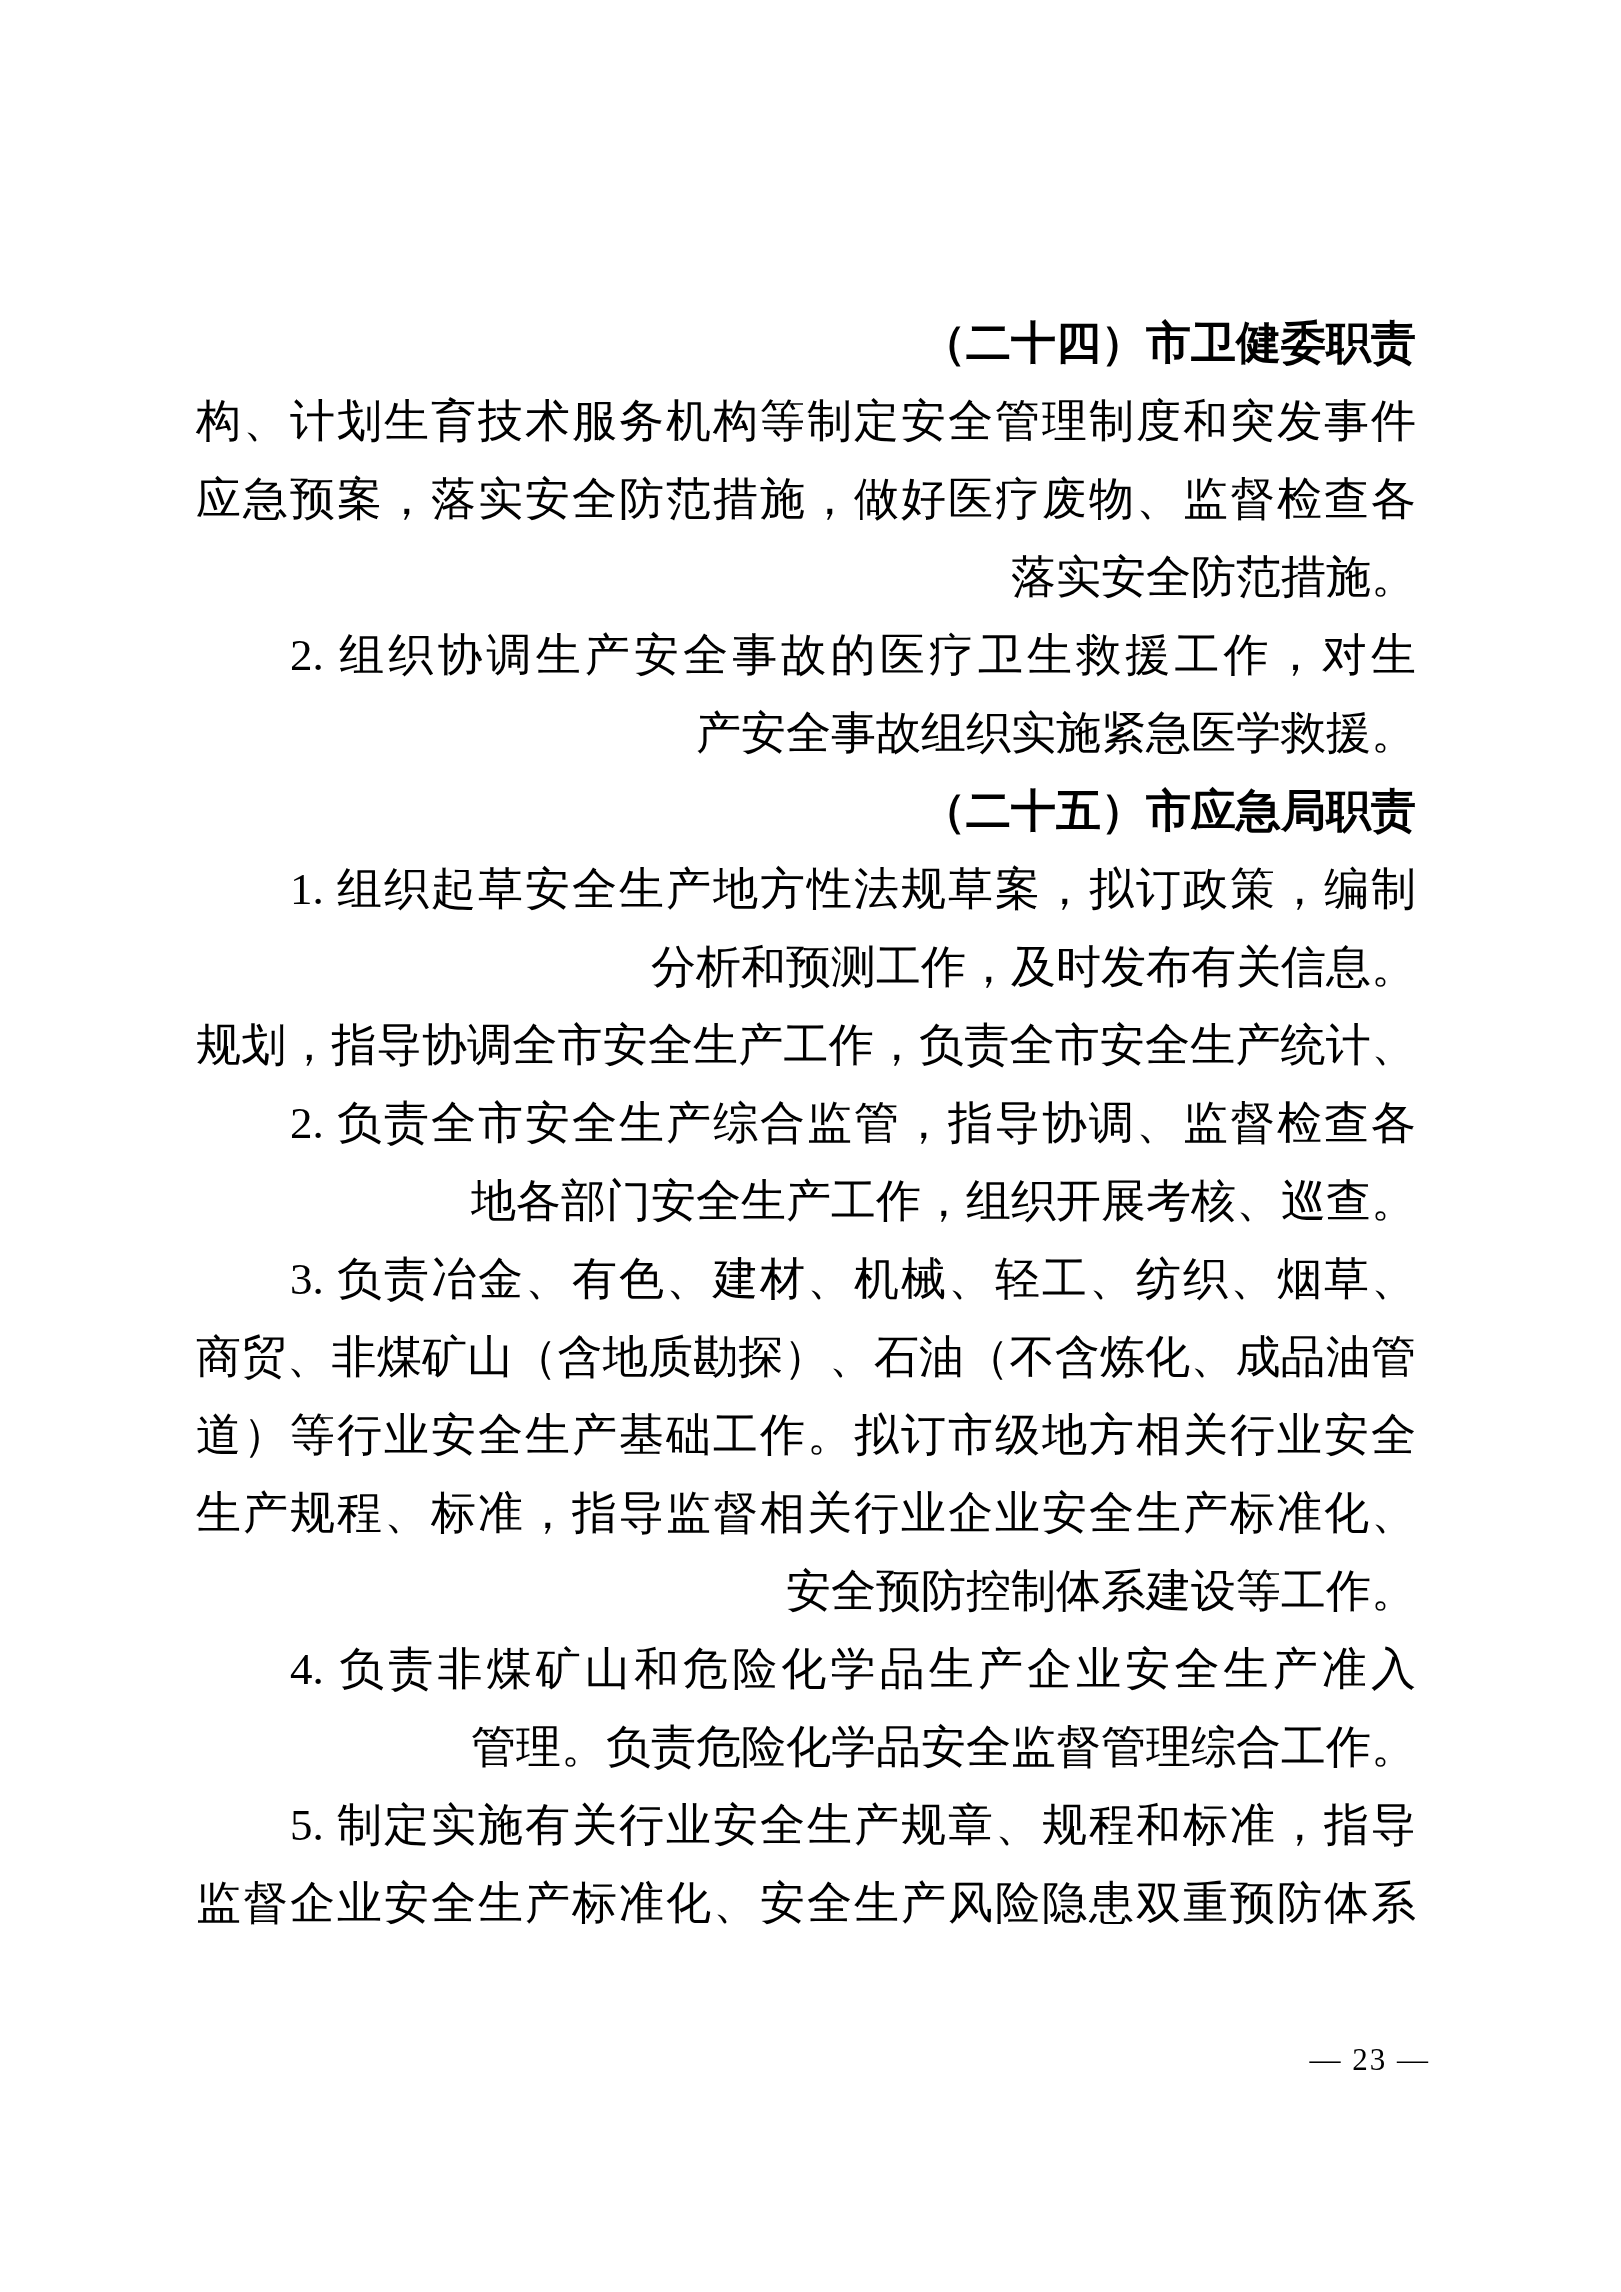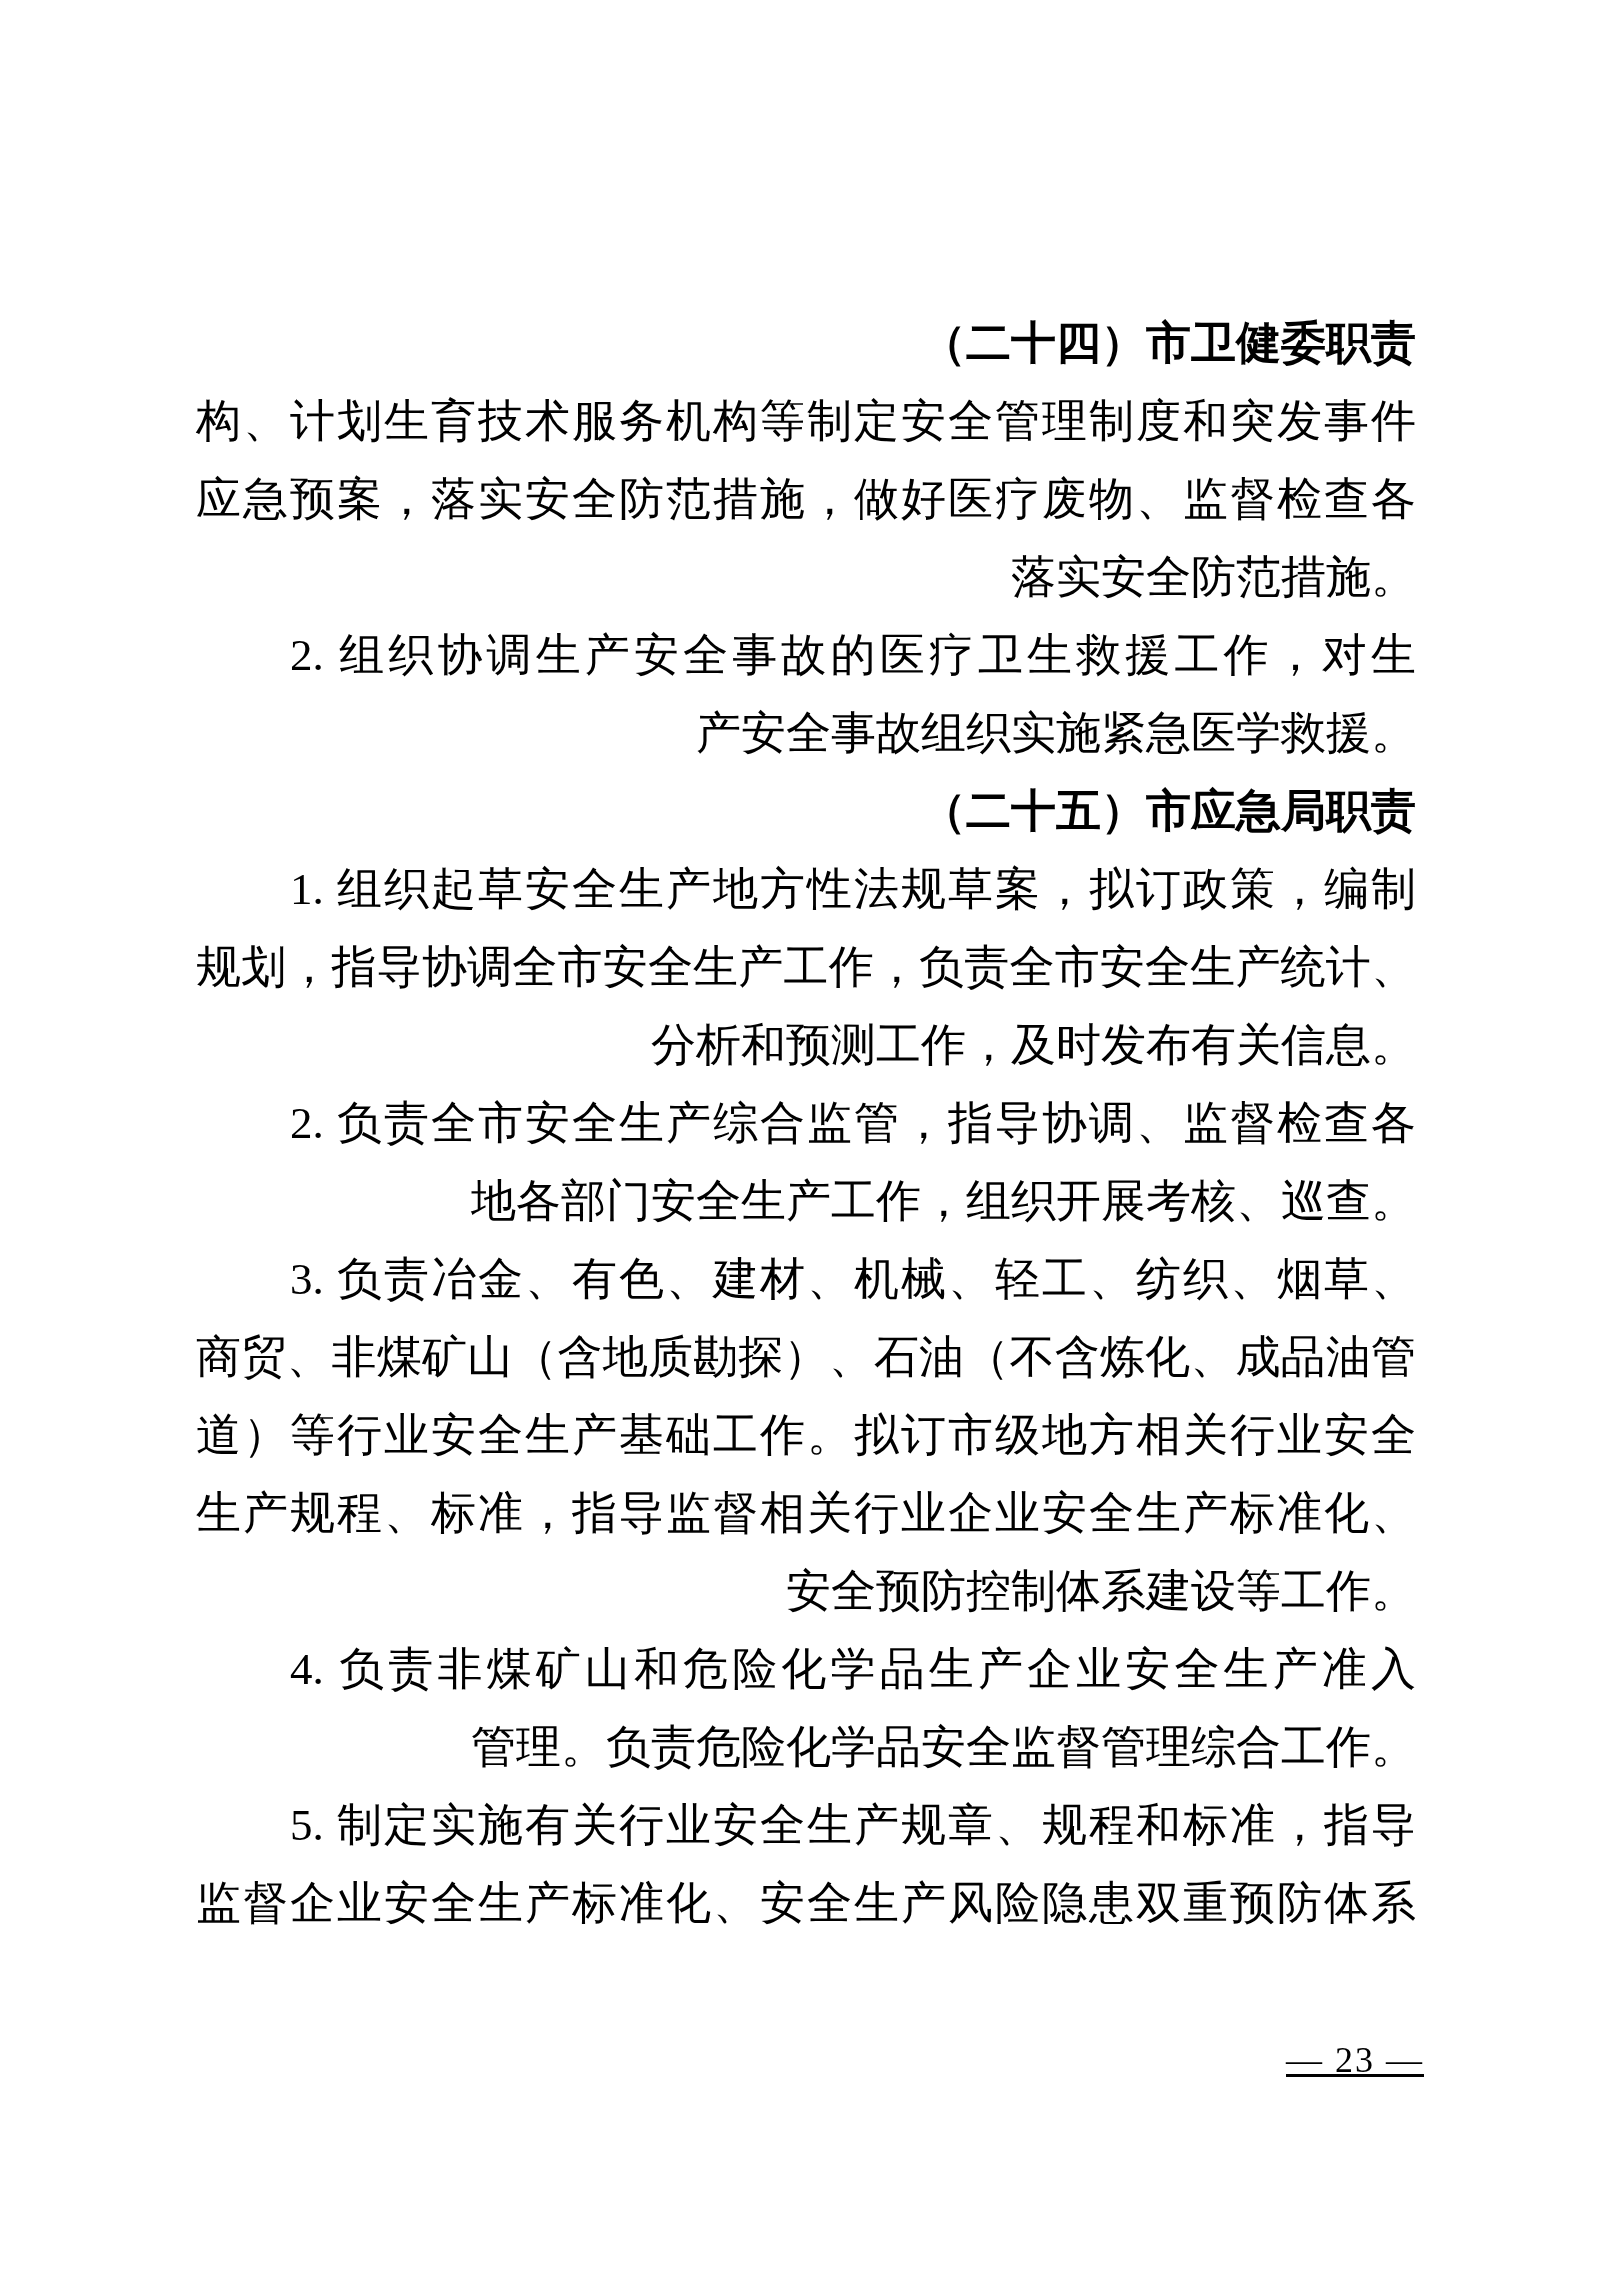--- a/index.html
+++ b/index.html
@@ -36,45 +36,44 @@
   }
   .line.indent {
     text-indent: 94px;
   }
   .line.heading {
     font-weight: 600;
   }
   .page-number {
     position: absolute;
     top: 2021px;
-    left: 204px;
+    left: 210px;
     width: 1220px;
     height: 78px;
     line-height: 78px;
-    font-size: 36px;
+    font-size: 31px;
     text-align: right;
     letter-spacing: 2px;
-    text-decoration: underline;
   }
 </style>
 </head>
 <body>
 
 <div class="page">
   <div class="text-block" id="text-block">
       <div class="line indent heading">（二十四）市卫健委职责</div>
       <div class="line fill">构、计划生育技术服务机构等制定安全管理制度和突发事件</div>
       <div class="line fill">应急预案，落实安全防范措施，做好医疗废物、监督检查各</div>
       <div class="line">落实安全防范措施。</div>
       <div class="line fill indent">2. 组织协调生产安全事故的医疗卫生救援工作，对生</div>
       <div class="line">产安全事故组织实施紧急医学救援。</div>
       <div class="line indent heading">（二十五）市应急局职责</div>
       <div class="line fill indent">1. 组织起草安全生产地方性法规草案，拟订政策，编制</div>
+      <div class="line">分析和预测工作，及时发布有关信息。</div>
       <div class="line fill">规划，指导协调全市安全生产工作，负责全市安全生产统计、</div>
-      <div class="line">分析和预测工作，及时发布有关信息。</div>
       <div class="line fill indent">2. 负责全市安全生产综合监管，指导协调、监督检查各</div>
       <div class="line">地各部门安全生产工作，组织开展考核、巡查。</div>
       <div class="line fill indent">3. 负责冶金、有色、建材、机械、轻工、纺织、烟草、</div>
       <div class="line fill">商贸、非煤矿山（含地质勘探）、石油（不含炼化、成品油管</div>
       <div class="line fill">道）等行业安全生产基础工作。拟订市级地方相关行业安全</div>
       <div class="line fill">生产规程、标准，指导监督相关行业企业安全生产标准化、</div>
       <div class="line">安全预防控制体系建设等工作。</div>
       <div class="line fill indent">4. 负责非煤矿山和危险化学品生产企业安全生产准入</div>
       <div class="line">管理。负责危险化学品安全监督管理综合工作。</div>
       <div class="line fill indent">5. 制定实施有关行业安全生产规章、规程和标准，指导</div>

